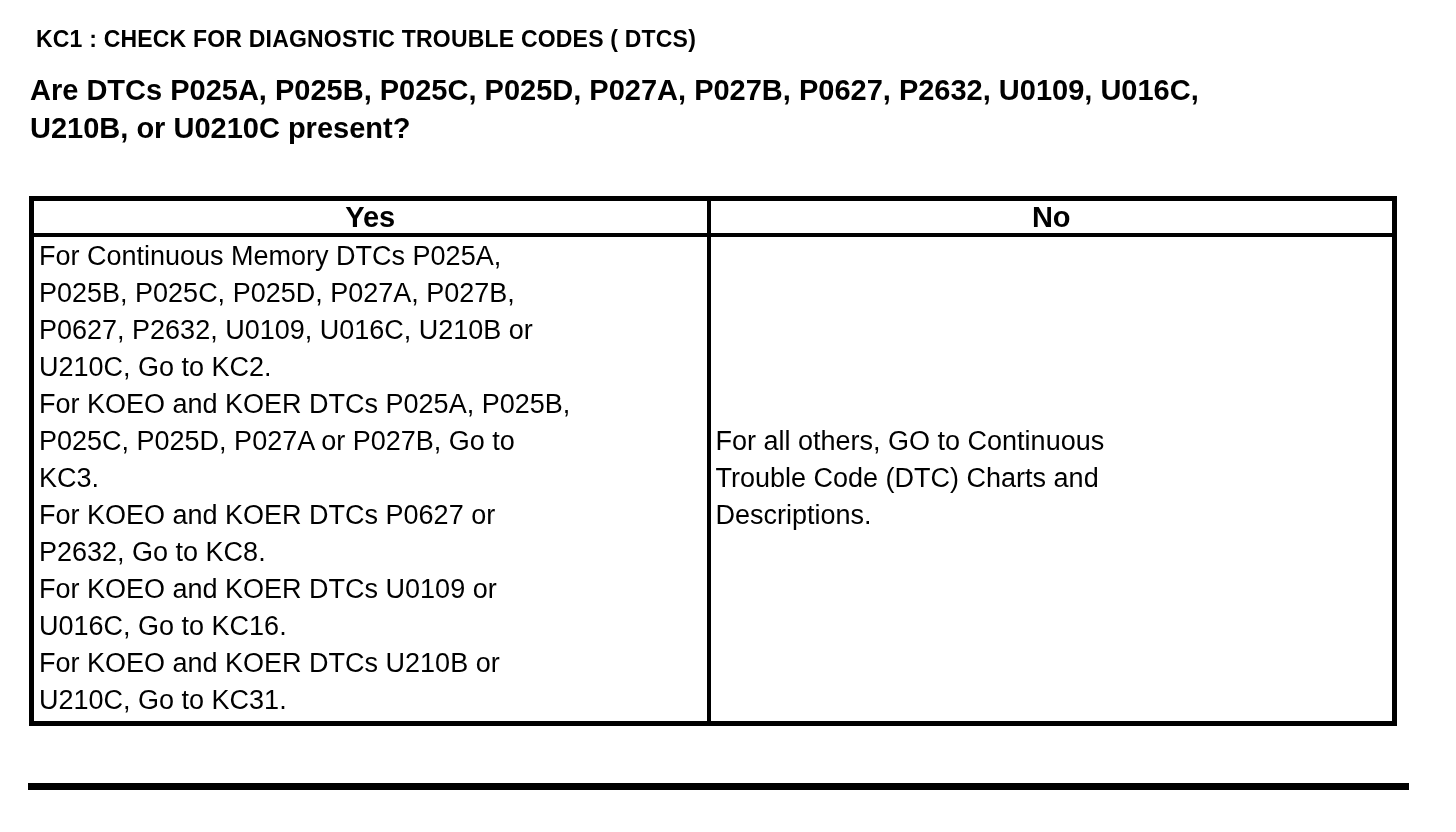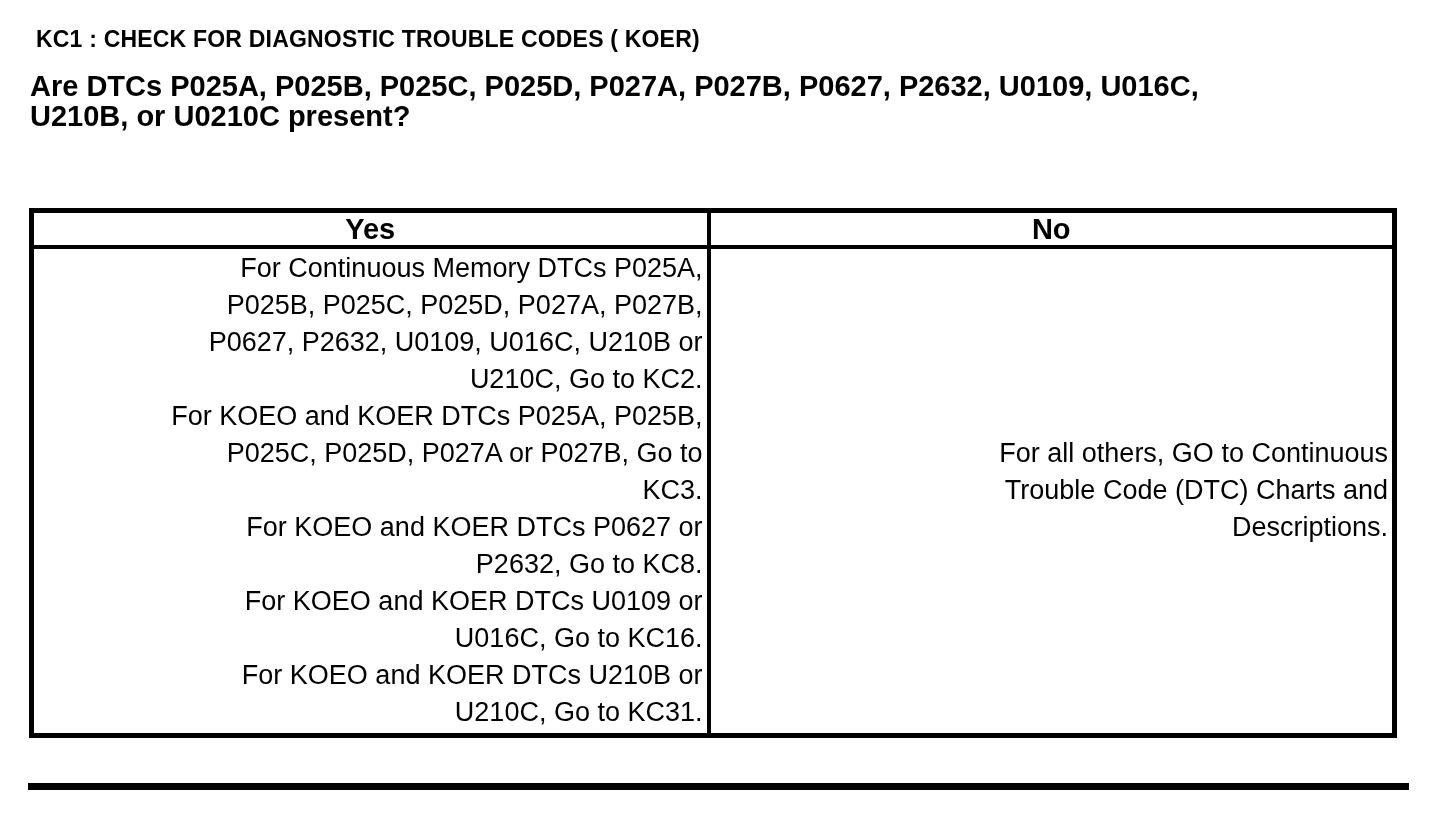--- a/index.html
+++ b/index.html
@@ -24,39 +24,38 @@
     font-weight: bold;
     letter-spacing: 0.2px;
     white-space: pre;
   }
   .question {
     position: absolute;
     left: 30px;
     top: 71px;
     width: 1410px;
     font-size: 29px;
-    line-height: 30px;
+    line-height: 38px;
     font-weight: bold;
     white-space: pre-line;
   }
   .decision-table {
     position: absolute;
     left: 29px;
-    top: 208px;
+    top: 196px;
     width: 1368px;
     border-collapse: collapse;
     table-layout: fixed;
     border: 5px solid #000000;
     padding-left: 8px;
   }
   .decision-table th,
   .decision-table td {
     border: 4px solid #000000;
     font-weight: normal;
-    text-align: right;
   }
   .decision-table th {
     height: 36px;
     font-size: 29px;
     line-height: 32px;
     font-weight: bold;
     text-align: center;
     vertical-align: middle;
     padding: 0;
   }
@@ -77,21 +76,21 @@
     width: 1381px;
     height: 7px;
     background: #000000;
   }
 </style>
 </head>
 <body>
 
 <div class="page">
 
-  <div class="title">KC1 : CHECK FOR DIAGNOSTIC TROUBLE CODES ( KOER)</div>
+  <div class="title">KC1 : CHECK FOR DIAGNOSTIC TROUBLE CODES ( DTCS)</div>
 
   <div class="question">Are DTCs P025A, P025B, P025C, P025D, P027A, P027B, P0627, P2632, U0109, U016C,
 U210B, or U0210C present?</div>
 
   <table class="decision-table">
     <thead>
       <tr>
         <th class="col-yes">Yes</th>
         <th class="col-no">No</th>
       </tr>

